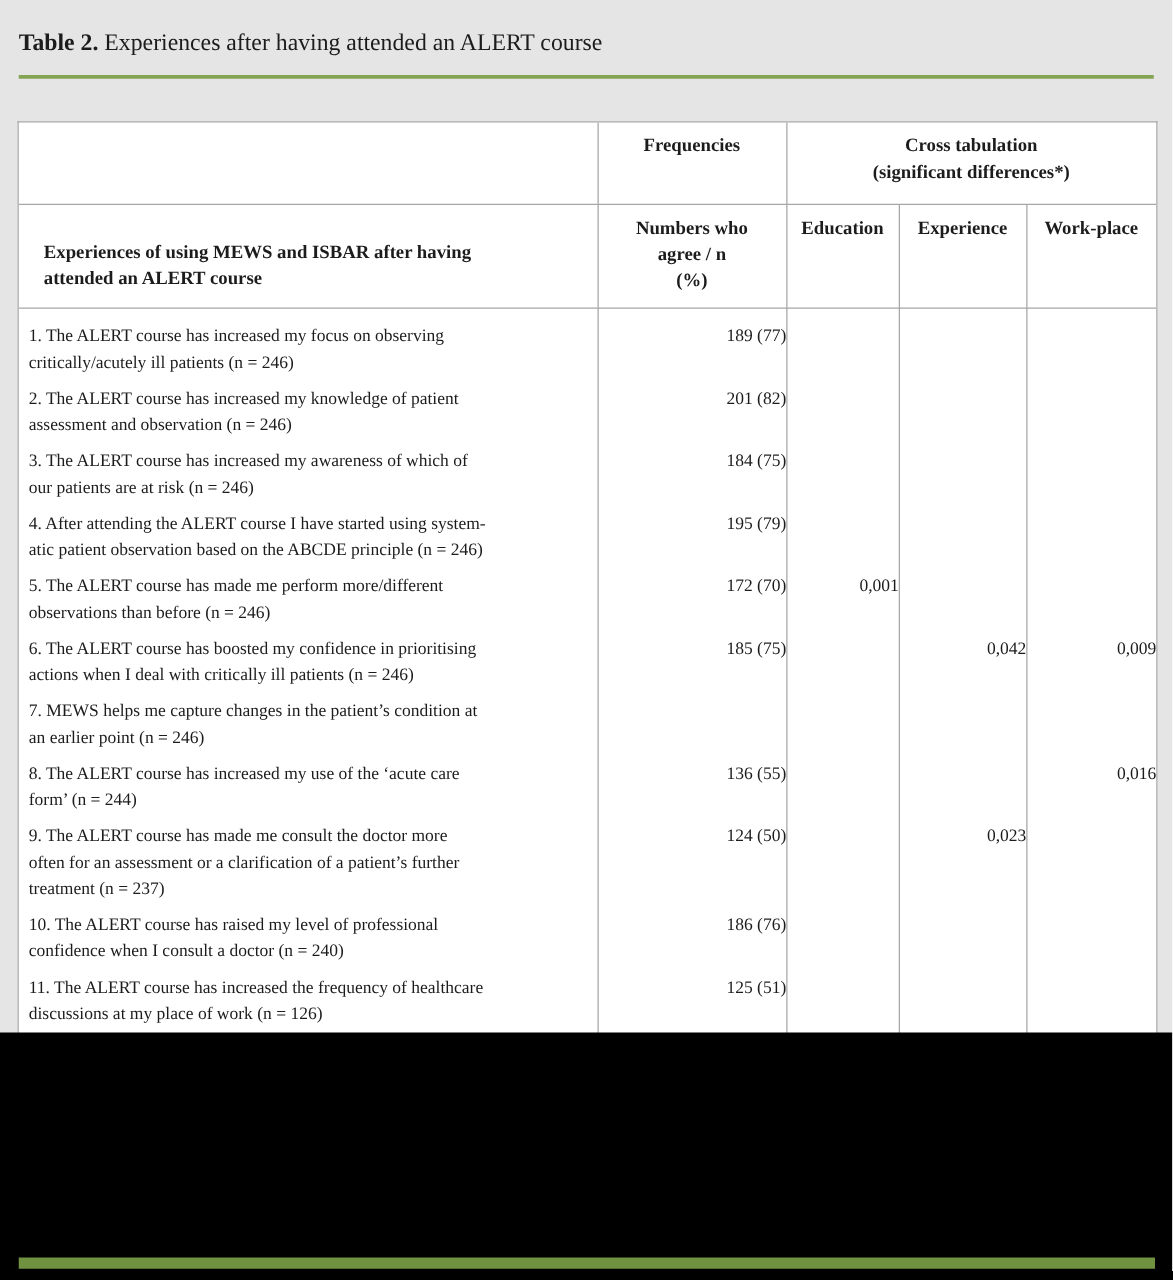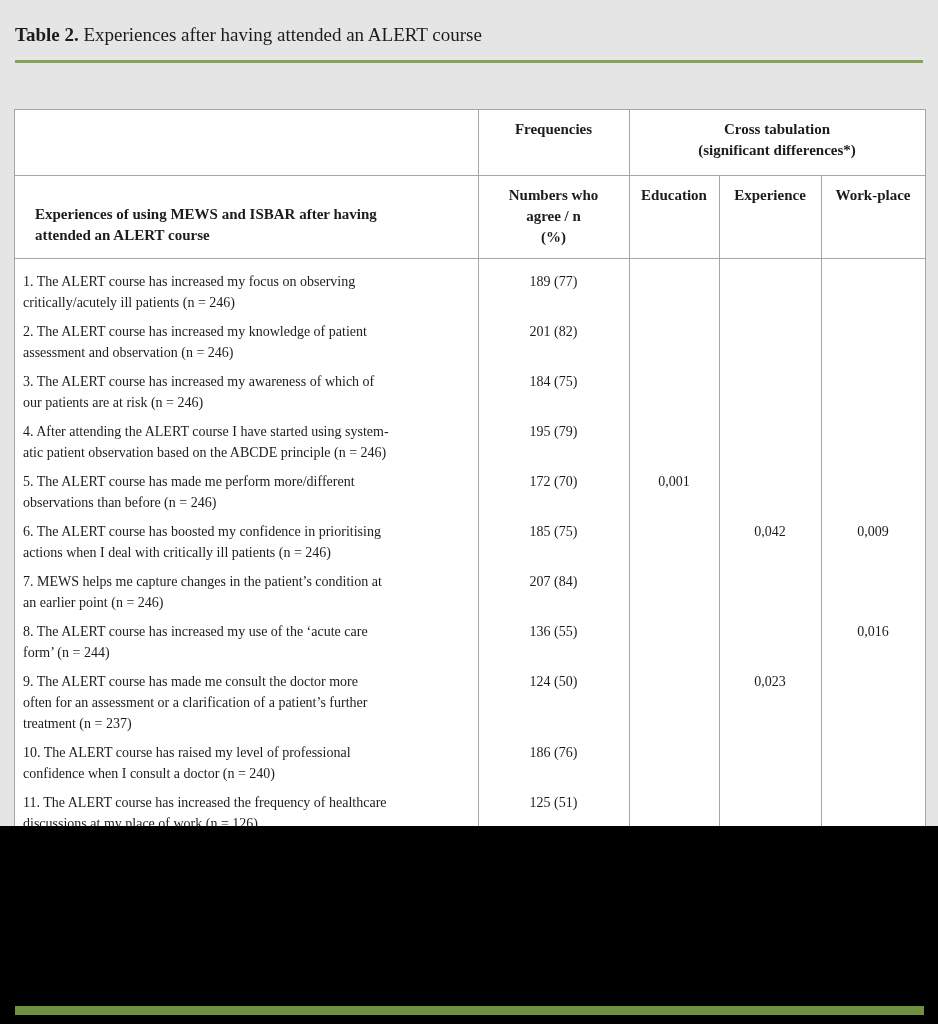--- a/index.html
+++ b/index.html
@@ -5,21 +5,21 @@
   html,body { margin:0; padding:0; background:#ffffff; }
   .page {
     position:relative; width:938px; height:1024px; background:#e5e5e5;
     font-family:Liberation Serif, serif; color:#1c1c1c; overflow:hidden;
   }
   .title { position:absolute; left:15px; top:22px; font-size:19px; line-height:26px; white-space:nowrap; }
   .title .bold { font-weight:bold; }
   .title-rule { position:absolute; left:15px; top:60px; width:908px; height:3px; }
 
   .table-box {
-    position:absolute; left:14px; top:109px; width:910px; height:729px;
+    position:absolute; left:14px; top:97px; width:910px; height:729px;
     border:1px solid #a6a6a6; border-bottom:none; overflow:hidden; background:#ffffff;
   }
   .vl { position:absolute; width:1px; background:#a6a6a6; }
   .vl1 { left:463px; top:0; bottom:0; }
   .vl2 { left:614px; top:0; bottom:0; }
   .vl3 { left:704px; top:66px; bottom:0; }
   .vl4 { left:806px; top:66px; bottom:0; }
 
   .hrow1 { display:grid; grid-template-columns:463px 151px 296px; height:66px;
            border-bottom:1px solid #a6a6a6; box-sizing:border-box; }
@@ -27,21 +27,21 @@
            border-bottom:1px solid #a6a6a6; box-sizing:border-box; }
   .hcell { font-weight:bold; font-size:15px; line-height:21px; white-space:pre-line; }
   .center { text-align:center; }
   .padtop { padding-top:9px; }
   .col1-head { display:flex; align-items:flex-end; padding:0 10px 12px 8px;margin-left:12px; }
 
   .tbody { position:relative; padding-top:12px; }
   .trow { display:grid; grid-template-columns:463px 151px 90px 102px 104px;
           font-size:14px; line-height:21px; }
   .stmt { white-space:pre-line; padding:0 10px 8px 8px; }
-  .val  { text-align:center; }
+  .val  { text-align:right; }
 
   .footer { position:absolute; left:0; top:826px; width:938px; height:198px; }
   .green-bar { position:absolute; left:15px; top:180px; width:909px; height:9px; }
 </style>
 </head>
 <body>
 
 <div class="page">
 
   <div class="title">
@@ -119,21 +119,20 @@
           <div class="stmt">6. The ALERT course has boosted my confidence in prioritising
 actions when I deal with critically ill patients (n = 246)</div>
           <div class="val">185 (75)</div>
           <div class="val"></div>
           <div class="val">0,042</div>
           <div class="val">0,009</div>
         </div>
         <div class="trow">
           <div class="stmt">7. MEWS helps me capture changes in the patient’s condition at
 an earlier point (n = 246)</div>
-          <div class="val">207 (84)</div>
           <div class="val"></div>
           <div class="val"></div>
         </div>
         <div class="trow">
           <div class="stmt">8. The ALERT course has increased my use of the ‘acute care
 form’ (n = 244)</div>
           <div class="val">136 (55)</div>
           <div class="val"></div>
           <div class="val"></div>
           <div class="val">0,016</div>

